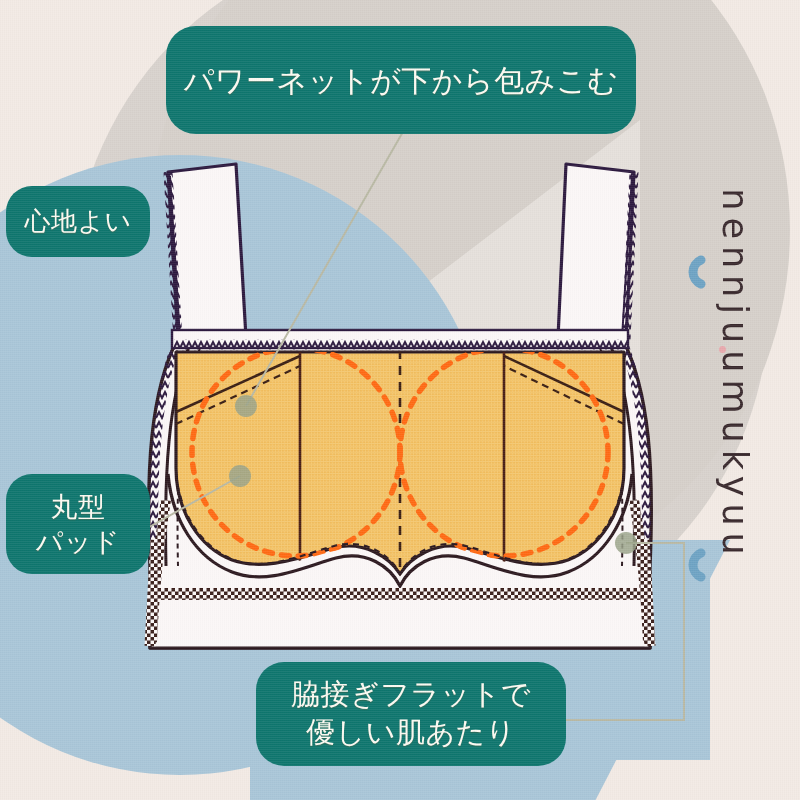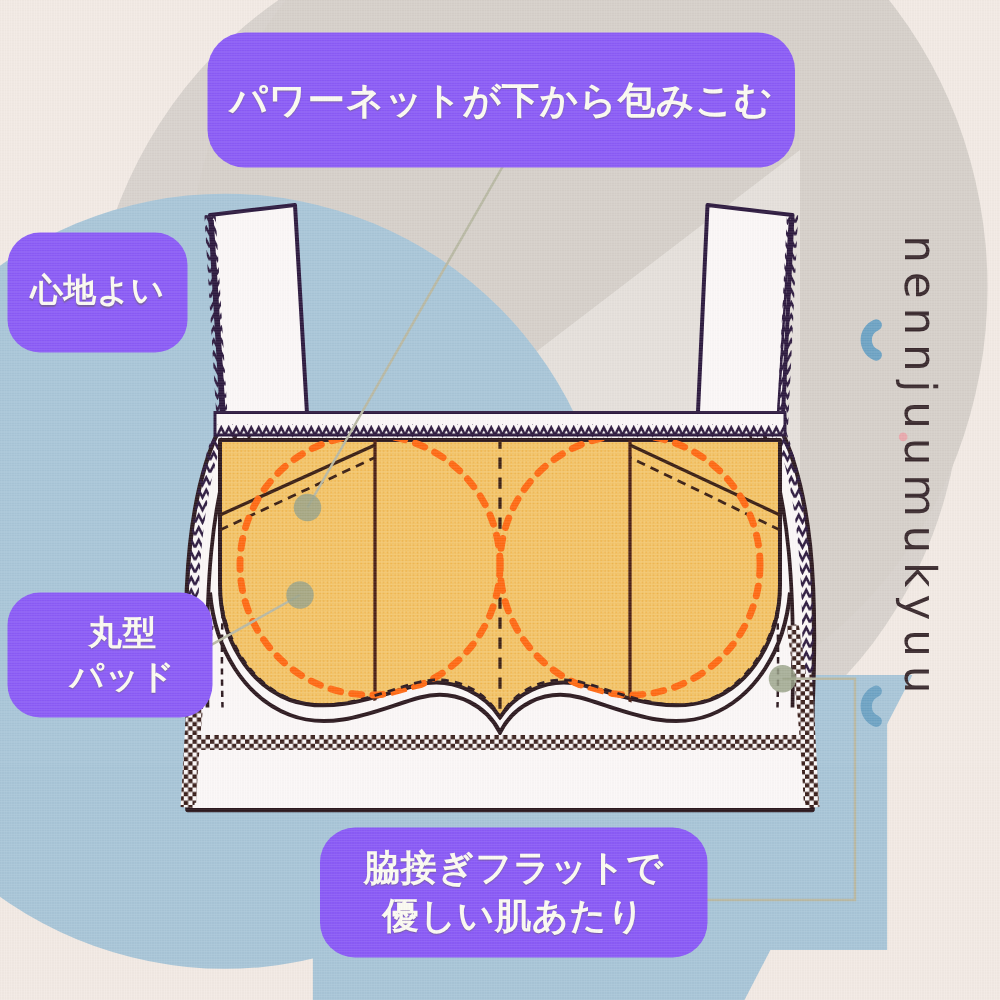--- a/index.html
+++ b/index.html
@@ -54,43 +54,42 @@
 
   
   .leaders{position:absolute;inset:0;}
 
   
   .garment{position:absolute;left:0;top:0;}
 
   
   .bubble{
     position:absolute;
-    background:#8b5cf6;
+    background:#0f766e;
     border-radius:26px;
     color:#fbfaf2;
     text-align:center;
     letter-spacing:.5px;
     line-height:1.30;
     text-shadow:0 1px 1px rgba(90,92,60,.45);
-    display:flex;flex-direction:column;justify-content:center;align-items:center;font-weight:bold;
+    display:flex;flex-direction:column;justify-content:center;align-items:center;
   }
   .bubble span{display:block;white-space:nowrap;}
 
   #bubble-top{
     left:166px;top:26px;width:470px;height:108px;
     font-size:30px;border-radius:30px;
   }
   #bubble-left-top{
-    left:6px;top:186px;width:144px;height:96px;
+    left:6px;top:186px;width:144px;height:71px;
     font-size:26px;
   }
   #bubble-left-bottom{
     left:6px;top:474px;width:144px;height:100px;
     font-size:27px;
-    padding-left:20px;
   }
   #bubble-bottom{
     left:256px;top:662px;width:310px;height:104px;
     font-size:29px;border-radius:28px;text-align:center;
   }
 
   
   #brand{
     position:absolute;left:703px;top:140px;width:64px;height:470px;
   }

